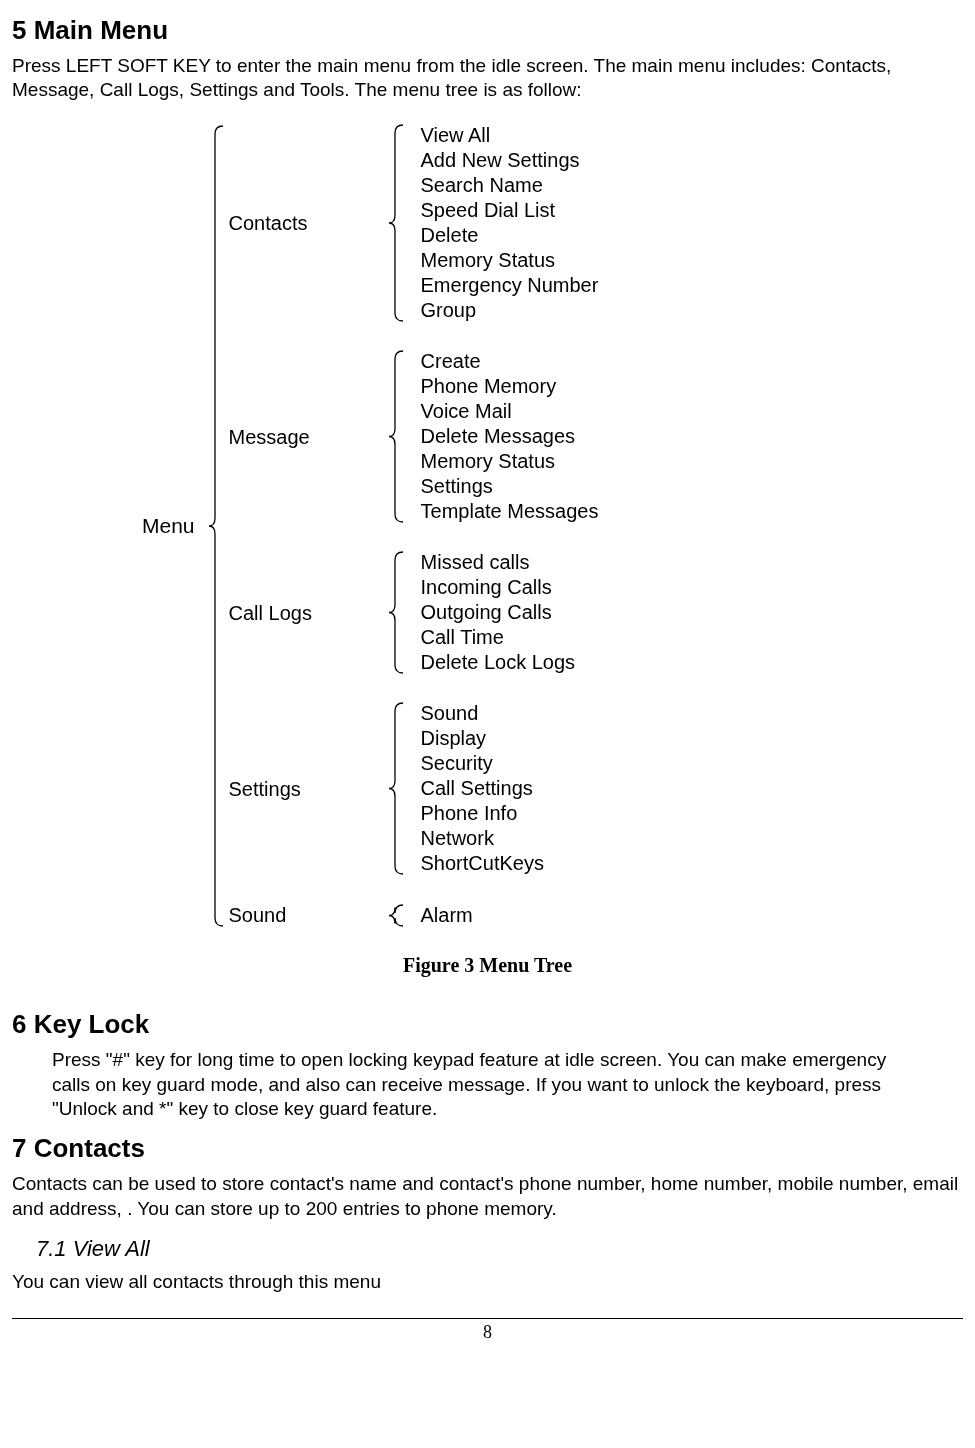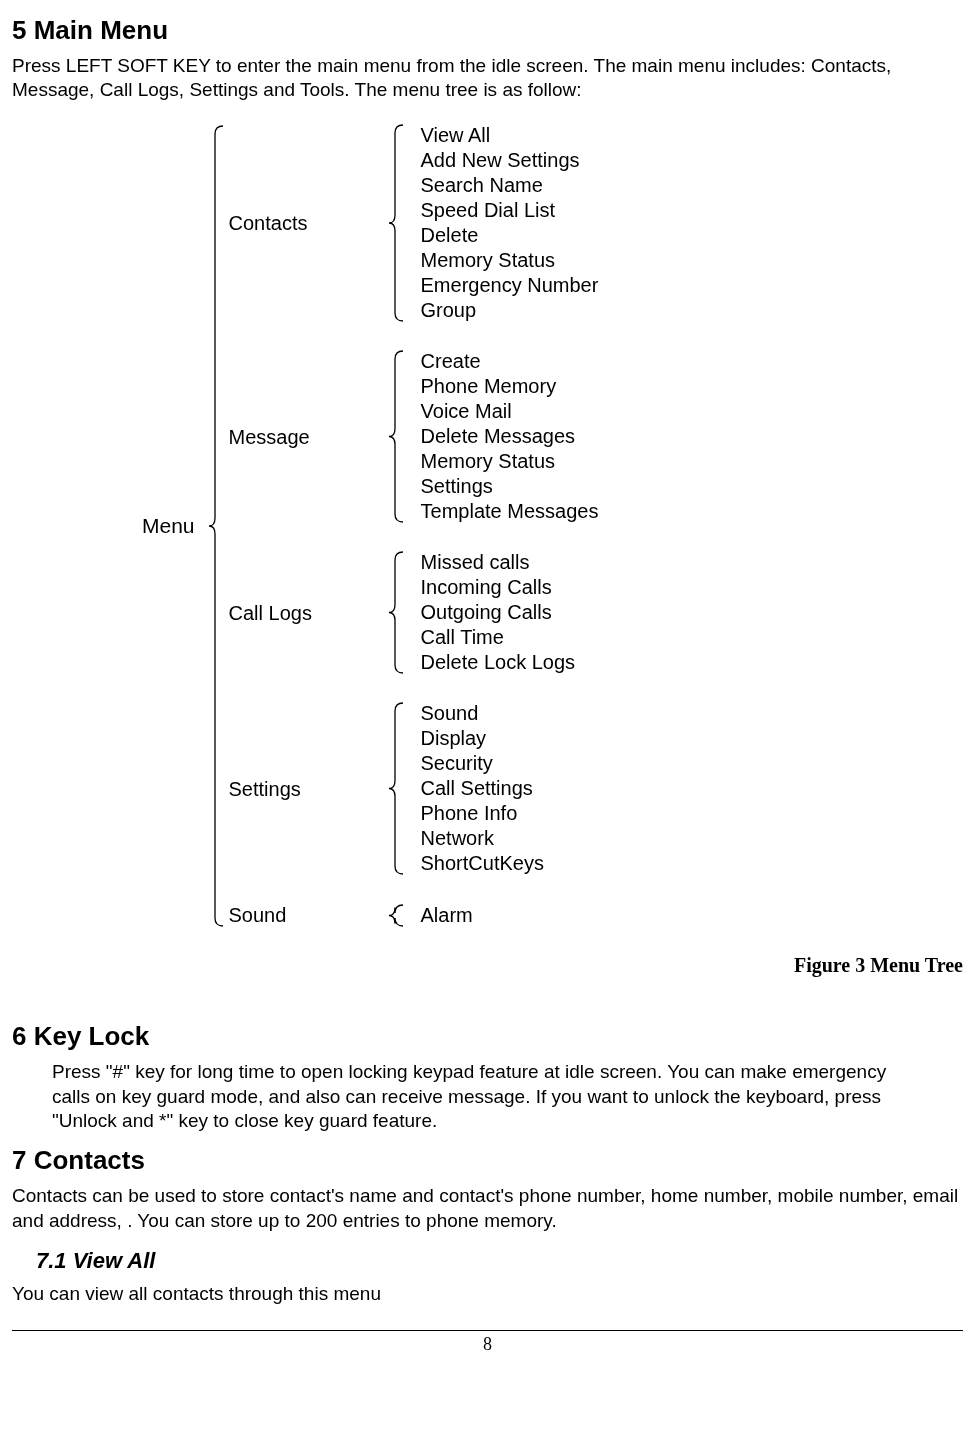--- a/index.html
+++ b/index.html
@@ -11,37 +11,37 @@
       width: 951px;
       color: #000;
     }
     h2 {
       font-size: 26px;
       font-weight: bold;
       margin: 4px 0 6px 0;
     }
     h3 {
       font-size: 22px;
-      font-weight: bold;
+      font-weight: normal;
       font-style: italic;
       margin: 14px 0 6px 24px;
     }
     p {
       margin: 4px 0 10px 0;
     }
     .indent {
       margin-left: 40px;
       margin-right: 40px;
     }
     .figure-caption {
-      text-align: right;
+      text-align: center;
       font-family: "Times New Roman", serif;
       font-weight: bold;
       font-size: 20px;
-      margin: 24px 0 42px 0;
+      margin: 24px 0 30px 0;
     }
     
     .tree {
       display: flex;
       align-items: center;
       margin: 20px 0 0 130px;
       white-space: nowrap;
     }
     .label-col {
       padding-right: 14px;

